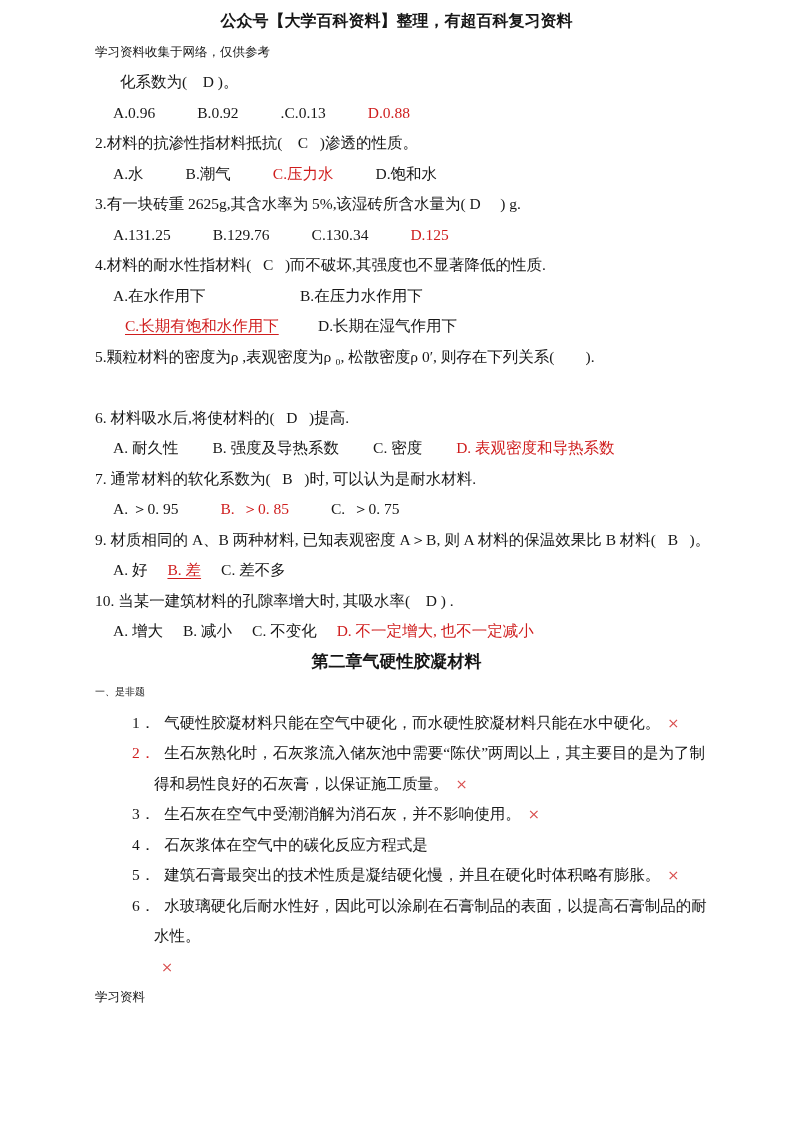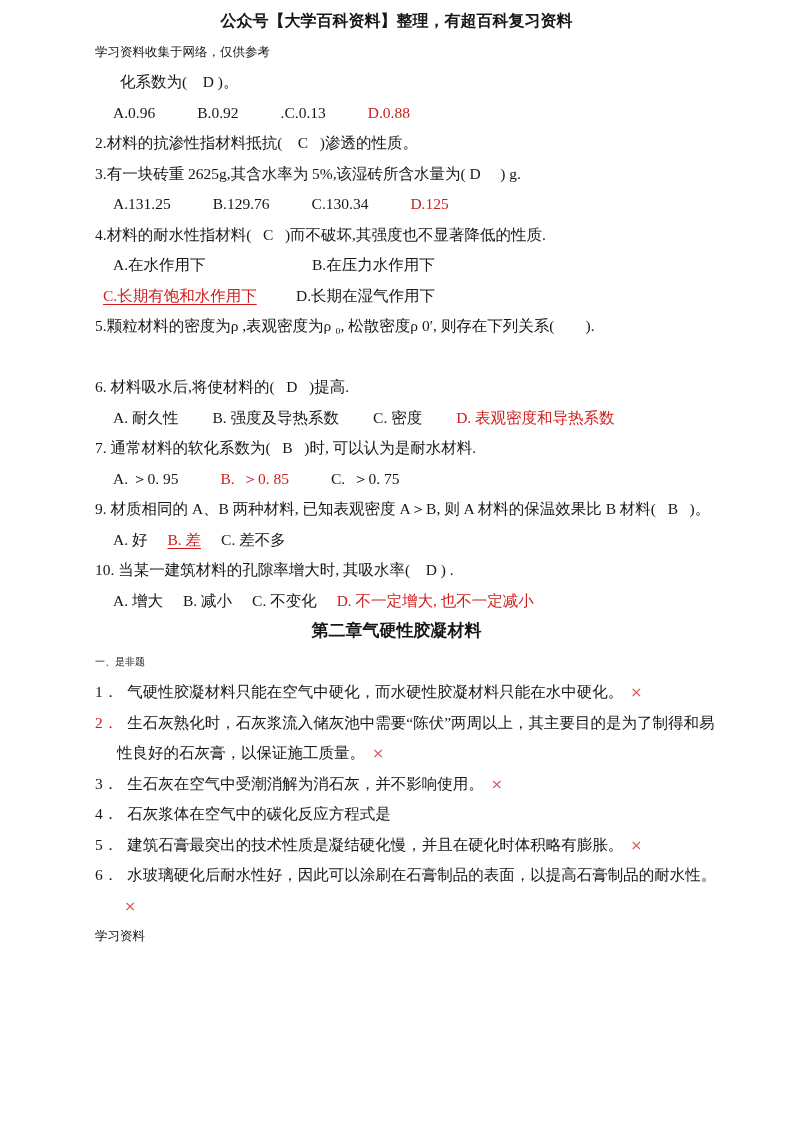--- a/index.html
+++ b/index.html
@@ -29,21 +29,21 @@
   .opts.gap-sm{gap:20px;}
   .optcol{display:inline-block;width:183px;}
   .red{color:var(--answer-red);}
   .ul{text-decoration:underline;text-underline-offset:3px;}
   .spacer{height:30.5px;}
   .section-title{
     text-align:center;font-weight:bold;font-size:17px;margin-left:-40px;
   }
   .tf-subtitle{font-size:10px;}
   .tf-list{width:625px;}
-  .tf-item{line-height:30.5px;padding-left:22px;text-indent:-22px;}
+  .tf-item{line-height:30.5px;padding-left:22px;text-indent:-22px;margin-left:37px;}
   .tf-num{margin-right:9px;}
   .mark{color:var(--mark-red);margin-left:7px;font-family:"DejaVu Sans",sans-serif;font-size:14.5px;}
   .mark.newline{display:block;text-indent:0;}
   .footer{font-size:12.5px;line-height:30.5px;}
 </style>
 </head>
 <body>
 
 <div class="page">
 
@@ -56,40 +56,46 @@
     <div class="line opts">
       <span class="opt">A.0.96</span>
       <span class="opt">B.0.92</span>
       <span class="opt">.C.0.13</span>
       <span class="opt red">D.0.88</span>
     </div>
   </div>
 
   <div>
     <p class="line stem">2.材料的抗渗性指材料抵抗(    C   )渗透的性质。</p>
+    <div class="line opts">
+      <span class="opt">A.水</span>
+      <span class="opt">B.潮气</span>
+      <span class="opt red">C.压力水</span>
+      <span class="opt">D.饱和水</span>
+    </div>
   </div>
 
   <div>
     <p class="line stem">3.有一块砖重 2625g,其含水率为 5%,该湿砖所含水量为( D     ) g.</p>
     <div class="line opts">
       <span class="opt">A.131.25</span>
       <span class="opt">B.129.76</span>
       <span class="opt">C.130.34</span>
       <span class="opt red">D.125</span>
     </div>
   </div>
 
   <div>
     <p class="line stem">4.材料的耐水性指材料(   C   )而不破坏,其强度也不显著降低的性质.</p>
-    <div class="line opts" style="gap:16px;">
+    <div class="line opts" style="gap:4px;">
       <span class="optcol"><span class="opt">A.在水作用下</span></span>
       <span class="opt">B.在压力水作用下</span>
     </div>
     <div class="line opts" style="gap:0;padding-left:8px;">
-      <span class="optcol" style="width:193px;"><span class="opt red ul">C.长期有饱和水作用下</span></span>
+      <span class="optcol" style="width:193px;margin-left:22px;"><span class="opt red ul">C.长期有饱和水作用下</span></span>
       <span class="opt">D.长期在湿气作用下</span>
     </div>
   </div>
 
   <div>
     <p class="line stem">5.颗粒材料的密度为ρ ,表观密度为ρ ₀, 松散密度ρ 0′, 则存在下列关系(        ).</p>
   </div>
   <div class="spacer"></div>
 
   <div>

